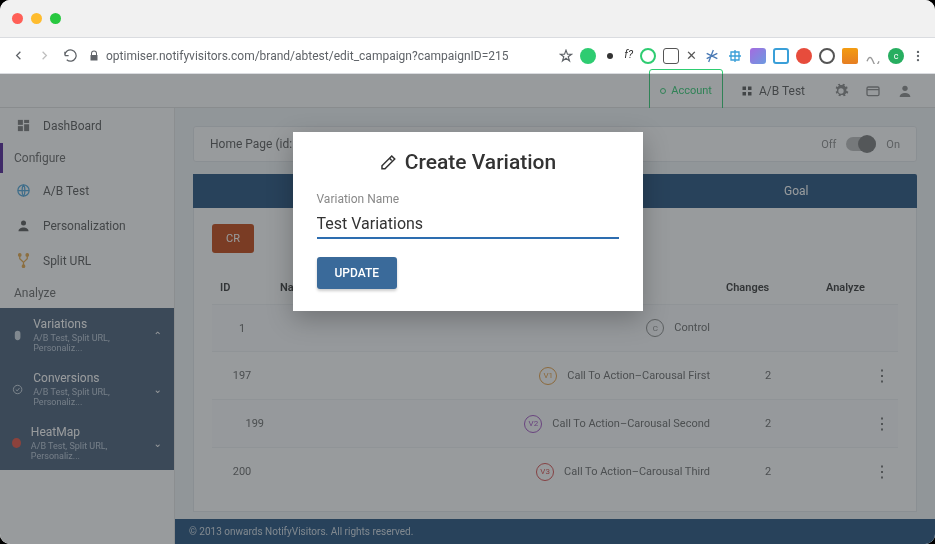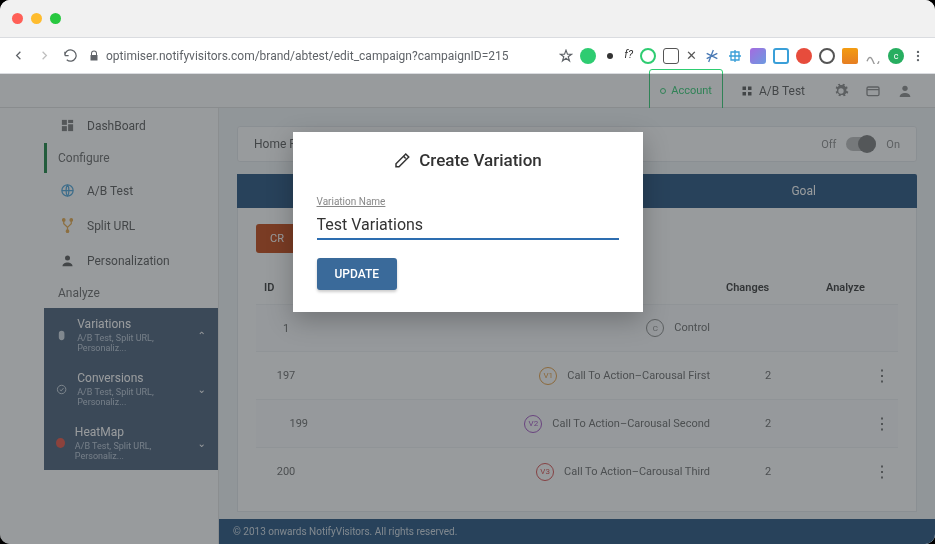--- a/index.html
+++ b/index.html
@@ -28,26 +28,26 @@
 .brand svg { width: 20px; height: 20px; }
 .brand b { font-weight: 600; }
 .brand span.light { font-weight: 300; }
 .appheader .spacer { flex: 1; }
 .btn-account { border: 1px solid #2ecc71; color: #2ecc71; font-size: 11px; padding: 14px 10px; border-radius: 3px; display: flex; align-items: center; gap: 5px; cursor: pointer; }
 .btn-account::before { content:''; width:4px; height:4px; border-radius:50%; border:1px solid #2ecc71; }
 .btn-abtest { color: #555; font-size: 12px; margin-left: 18px; display: flex; align-items: center; gap: 6px; cursor: pointer; }
 .hdr-icon { width: 32px; display: flex; justify-content: center; color: #888; cursor: pointer; }
 
 
-.main { display: flex; height: calc(100% - 108px); padding-left: 44px; }
+.main { display: flex; height: calc(100% - 108px); }
 .sidebar { width: 175px; background: #fff; border-right: 1px solid #e5e5e5; font-size: 12px; color: #555; overflow: hidden; }
 .side-item { display: flex; align-items: center; gap: 12px; padding: 10px 16px; cursor: pointer; }
 .side-item svg, .side-item .icn { width: 15px; height: 15px; flex: 0 0 15px; }
 .side-section { padding: 8px 14px; color: #666; font-size: 12px; }
-.side-section.configure { border-left: 3px solid #15803d; padding-left: 11px; }
+.side-section.configure { border-left: 3px solid #4c1d95; padding-left: 11px; }
 .side-dark { background: #455a74; color: #fff; }
 .side-dark .exp-item { padding: 9px 12px; display: flex; align-items: center; gap: 10px; font-size: 12px; cursor: pointer; position: relative; }
 .side-dark .exp-item .chev { margin-left: auto; font-size: 10px; }
 .side-dark .exp-sub { font-size: 9px; color: #b9c6d5; display: block; margin-top: 2px; }
 .side-dark .exp-item.hm .dot-red{ width:10px;height:10px;background:#e74c3c;border-radius:50%; }
 
 .content { flex: 1; background: #f1f4f6; position: relative; display: flex; flex-direction: column; }
 .page-card { margin: 18px 18px 0; background: #fff; border: 1px solid #e3e7ea; border-radius: 3px; padding: 10px 16px; display: flex; align-items: center; font-size: 12px; color: #555; }
 .page-card .toggle-wrap { margin-left: auto; display: flex; align-items: center; gap: 10px; font-size: 11px; color: #888; }
 .toggle { width: 30px; height: 14px; background: #bbb; border-radius: 7px; position: relative; }
@@ -70,22 +70,22 @@
 .vbadge.v3 { border-color:#d84b4b; color:#d84b4b; }
 .kebab { font-size: 16px; color: #555; cursor: pointer; }
 
 .footer { margin-top: auto; background: #1f4d7a; color: #cfd9e3; font-size: 10px; padding: 7px 14px; display: flex; align-items: center; }
 .lang { margin-left: auto; background: #fff; color: #333; font-size: 10px; padding: 3px 6px; border: 1px solid #ccc; display: flex; align-items: center; gap: 5px; }
 .lang .g { width:12px; height:12px; }
 
 
 .overlay { position: absolute; inset: 74px 0 0 0; background: rgba(50,55,60,.5); }
 .modal { position: absolute; top: 132px; left: 50%; transform: translateX(-50%); width: 350px; background: #fff; box-shadow: 0 8px 24px rgba(0,0,0,.25); padding: 18px 24px 22px; }
-.modal h2 { font-size: 17px; font-weight: 500; color: #333; text-align: center; display: flex; align-items: center; justify-content: center; gap: 8px; margin-bottom: 26px; }
-.modal .lbl { font-size: 10px; color: #888; margin-bottom: 4px; text-decoration: underline; }
+.modal h2 { font-size: 21px; font-weight: 500; color: #333; text-align: center; display: flex; align-items: center; justify-content: center; gap: 8px; margin-bottom: 18px; }
+.modal .lbl { font-size: 12px; color: #888; margin-bottom: 4px; }
 .modal .inp { width: 100%; border: none; border-bottom: 2px solid #2d6db0; padding: 4px 0; font-size: 16px; color: #333; outline: none; margin-bottom: 18px; }
 .modal .btn-update { background: #3a6a9a; color: #fff; font-size: 12px; font-weight: 500; padding: 9px 18px; border: none; border-radius: 3px; cursor: pointer; box-shadow: 0 2px 3px rgba(0,0,0,.2); }
 
 svg { display: block; }
 </style>
 </head>
 <body>
 
 <div class="window">
 
@@ -199,34 +199,34 @@
       </div>
       <div class="side-section configure">Configure</div>
       <div class="side-item">
         <svg class="icn" viewBox="0 0 24 24" fill="none" stroke="#4aa3d9" stroke-width="2">
             <circle cx="12" cy="12" r="9"></circle>
             <path d="M3 12h18M12 3c3 3 3 15 0 18M12 3c-3 3-3 15 0 18"></path>
           </svg>
         <span>A/B Test</span>
       </div>
       <div class="side-item">
+        <svg class="icn" viewBox="0 0 24 24" fill="#555">
+            <circle cx="12" cy="8" r="4"></circle>
+            <path d="M4 21c0-4 4-6 8-6s8 2 8 6"></path>
+          </svg>
+        <span>Personalization</span>
+      </div>
+      <div class="side-item">
         <svg class="icn" viewBox="0 0 24 24" fill="none" stroke="#e6a645" stroke-width="2">
             <path d="M6 3v6l6 6v6M18 3v6l-6 6"></path>
             <circle cx="6" cy="3" r="2" fill="#e6a645"></circle>
             <circle cx="18" cy="3" r="2" fill="#e6a645"></circle>
             <circle cx="12" cy="21" r="2" fill="#e6a645"></circle>
           </svg>
         <span>Split URL</span>
-      </div>
-      <div class="side-item">
-        <svg class="icn" viewBox="0 0 24 24" fill="#555">
-            <circle cx="12" cy="8" r="4"></circle>
-            <path d="M4 21c0-4 4-6 8-6s8 2 8 6"></path>
-          </svg>
-        <span>Personalization</span>
       </div>
       <div class="side-section">Analyze</div>
 
       <div class="side-dark">
         <div class="exp-item">
           <svg width="13" height="13" viewBox="0 0 24 24" fill="#cfd9e3">
               <path d="M12 2a6 6 0 0 0-6 6v8a6 6 0 0 0 12 0V8a6 6 0 0 0-6-6zm0 3v4"></path>
             </svg>
           <div>
             <span>Variations</span>

